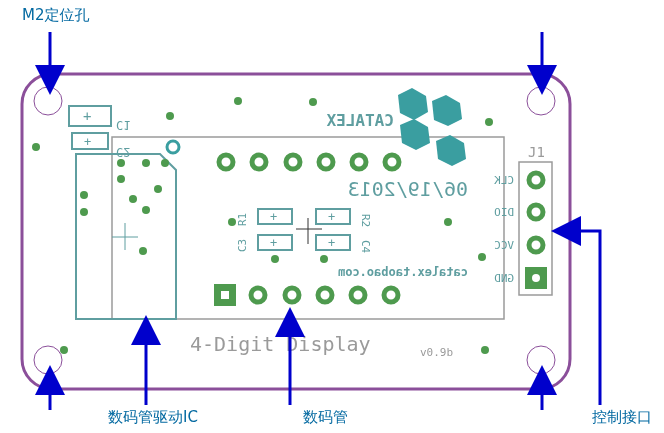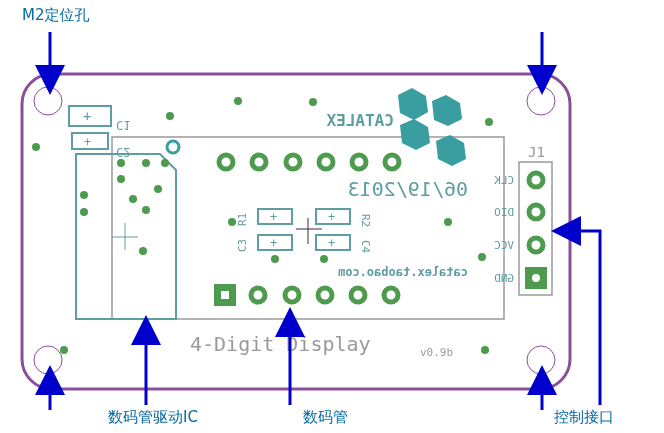--- a/index.html
+++ b/index.html
@@ -142,13 +142,13 @@
     <line x1="542" y1="410" x2="542" y2="380" marker-end="url(#ah)"></line>
     <line x1="146" y1="405" x2="146" y2="330" marker-end="url(#ah)"></line>
     <line x1="290" y1="405" x2="290" y2="322" marker-end="url(#ah)"></line>
     <polyline points="600,405 600,231 566,231" marker-end="url(#ah)"></polyline>
   </g>
 </svg>
 
 <div class="label" style="left:22px;top:6px;">M2定位孔</div>
 <div class="label" style="left:108px;top:408px;">数码管驱动IC</div>
 <div class="label" style="left:262px;top:408px;margin-left:41px;">数码管</div>
-<div class="label" style="left:554px;top:408px;">控制接口</div>
+<div class="label" style="left:592px;top:408px;">控制接口</div>
 
 </body></html>

